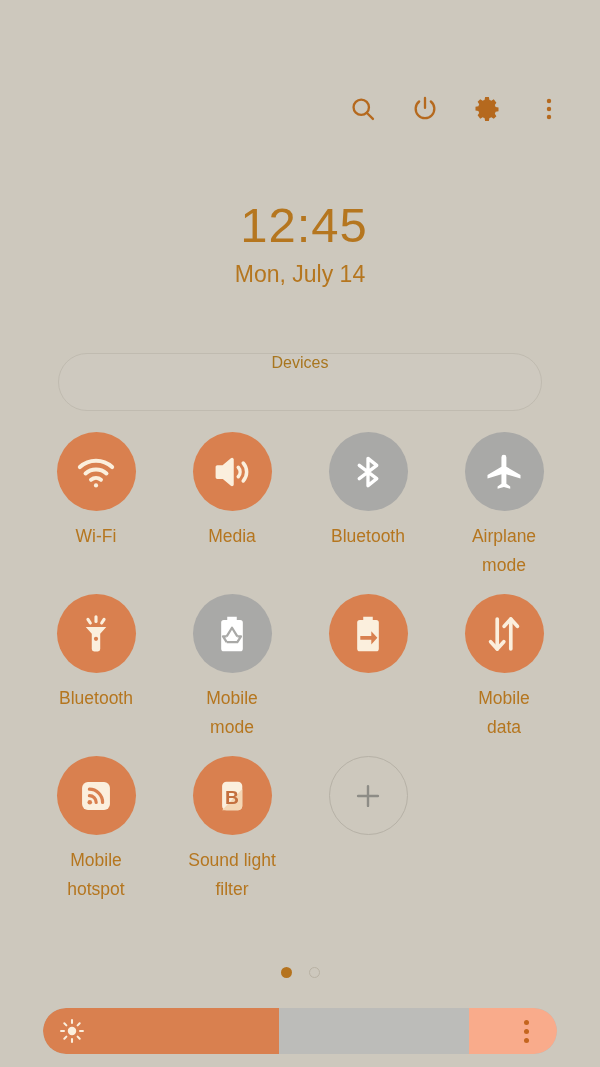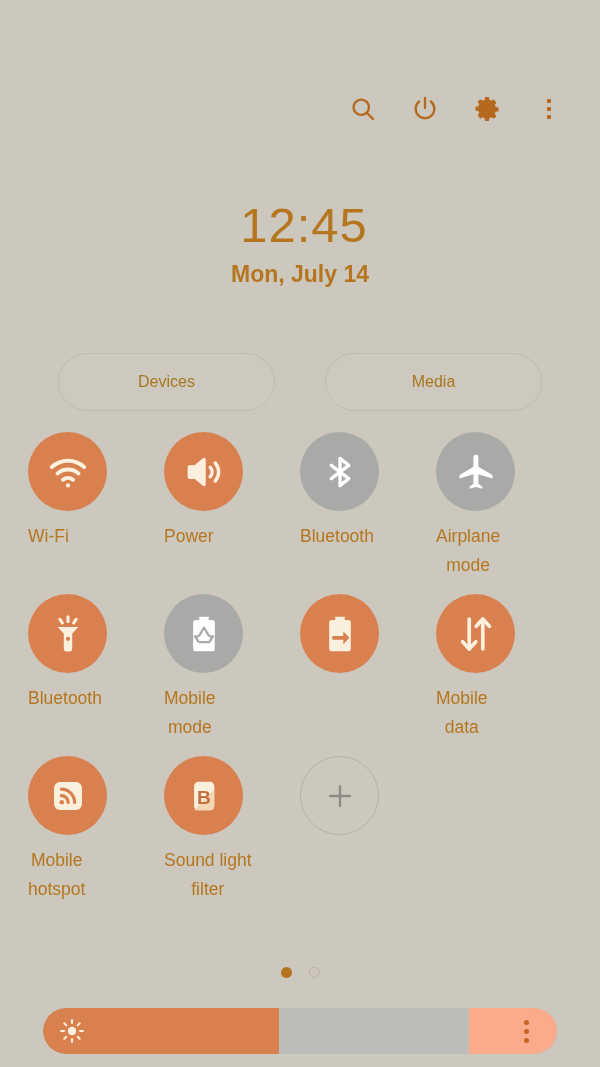--- a/index.html
+++ b/index.html
@@ -40,55 +40,55 @@
     font-size: 49px;
     font-weight: 300;
     color: #b5761f;
     letter-spacing: 1px;
     line-height: 58px;
     padding-left: 8px;
   }
   #date {
     margin-top: 6px;
     font-size: 23px;
-    font-weight: 700;
+    font-weight: 400;
     color: #b5761f;
     line-height: 28px;
   }
 
   
   #pills {
     position: absolute;
     top: 353px; left: 58px; right: 58px;
     display: flex;
     gap: 50px;
   }
   .pill {
     flex: 1;
     height: 58px;
     border: 1px solid #c0bbb0;
     border-radius: 29px;
-    display: flex; align-items: center; justify-content: center;
+    display: flex; justify-content: center;
     font-size: 16px;
     color: #a8761f;
     background: rgba(255,255,255,0.035);
   }
 
   
   #grid {
     position: absolute;
     top: 432px; left: 28px; right: 28px;
     display: grid;
     grid-template-columns: repeat(4, 1fr);
     row-gap: 14px;
   }
   .tile {
     display: flex;
     flex-direction: column;
-    align-items: flex-start;
+    align-items: center;
   }
   .circle {
     width: 79px; height: 79px;
     border-radius: 50%;
     display: flex; align-items: center; justify-content: center;
     position: relative;
   }
   .circle.on  { background: #d9804f; }
   .circle.off { background: #a9a9a7; }
   .circle.add {
@@ -200,23 +200,20 @@
 
   <div id="clockwrap">
     <div id="clock">12:45</div>
     <div id="date">Mon, July 14</div>
   </div>
 
   <div id="pills">
     <div class="pill">
       <span>Devices</span>
     </div>
-    <div class="pill">
-      <span>Media</span>
-    </div>
   </div>
 
   <div id="grid">
 
     <div class="tile">
       <div class="circle on">
         <svg width="44" height="44" viewBox="0 0 24 24" fill="none" stroke="#fbefdd" stroke-width="2.2" stroke-linecap="round">
           <path d="M3.2 9.3a13 13 0 0 1 17.6 0"></path>
           <path d="M6.3 12.8a8.6 8.6 0 0 1 11.4 0"></path>
           <path d="M9.3 16.2a4.2 4.2 0 0 1 5.4 0"></path>
@@ -227,21 +224,21 @@
     </div>
 
     <div class="tile">
       <div class="circle on">
         <svg width="44" height="44" viewBox="0 0 24 24" fill="none" stroke="#fbefdd" stroke-width="1.9" stroke-linecap="round" stroke-linejoin="round">
           <path d="M4 9.2h3.3L12 5.2v13.6L7.3 14.8H4z" fill="#fbefdd"></path>
           <path d="M15.4 9.4a3.9 3.9 0 0 1 0 5.2"></path>
           <path d="M18.1 7.1a7.3 7.3 0 0 1 0 9.8"></path>
         </svg>
       </div>
-      <div class="tile-label">Power</div>
+      <div class="tile-label">Media</div>
     </div>
 
     <div class="tile">
       <div class="circle off">
         <svg width="42" height="42" viewBox="0 0 24 24" fill="none" stroke="#ffffff" stroke-width="1.9" stroke-linecap="round" stroke-linejoin="round">
           <path d="M7 8.2 17 15.8 12 19.8V4.2l5 4L7 15.8"></path>
         </svg>
       </div>
       <div class="tile-label">Bluetooth</div>
     </div>

